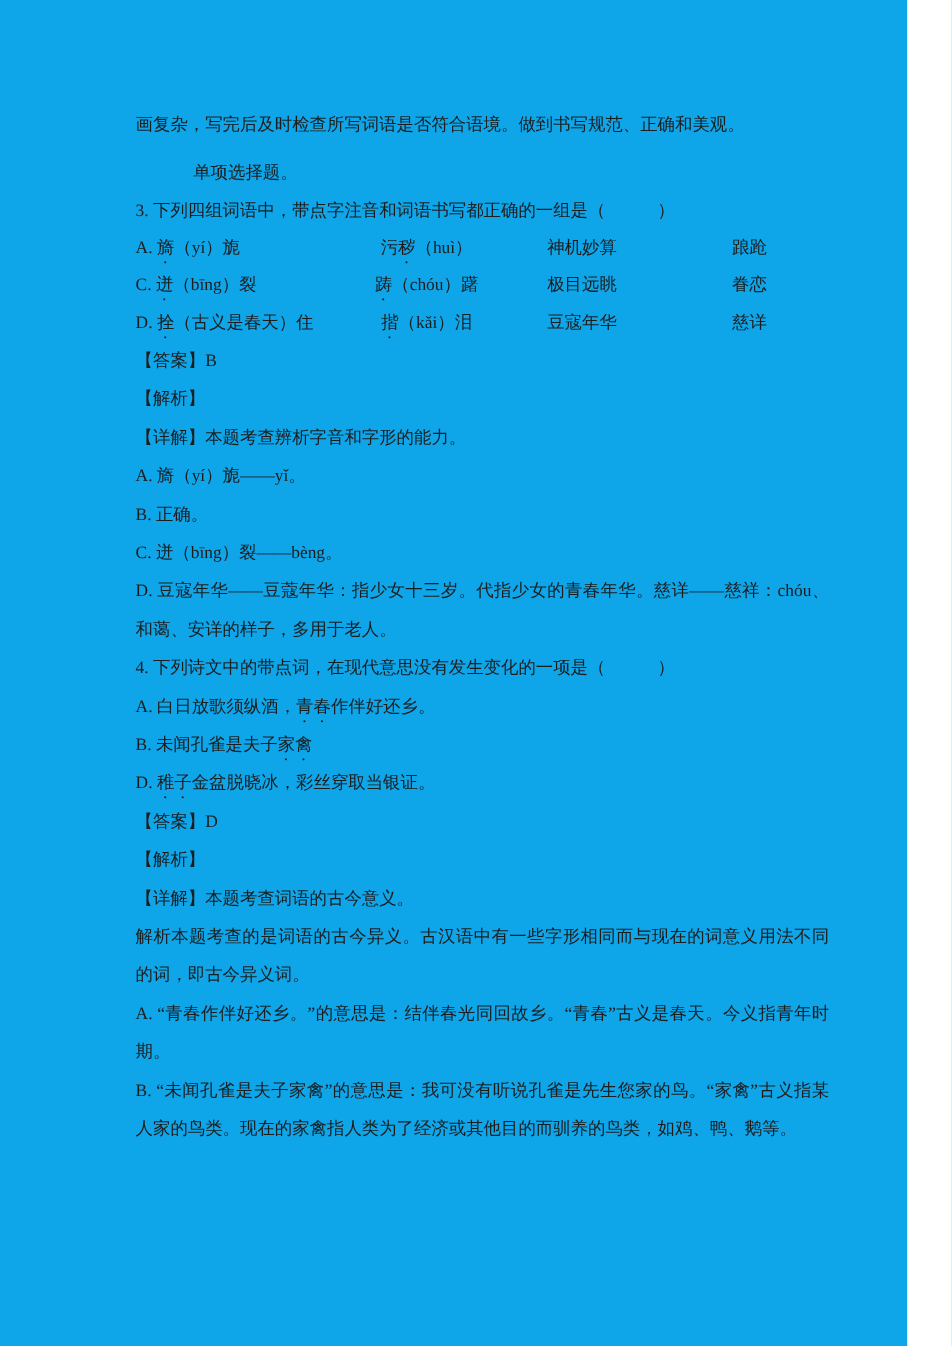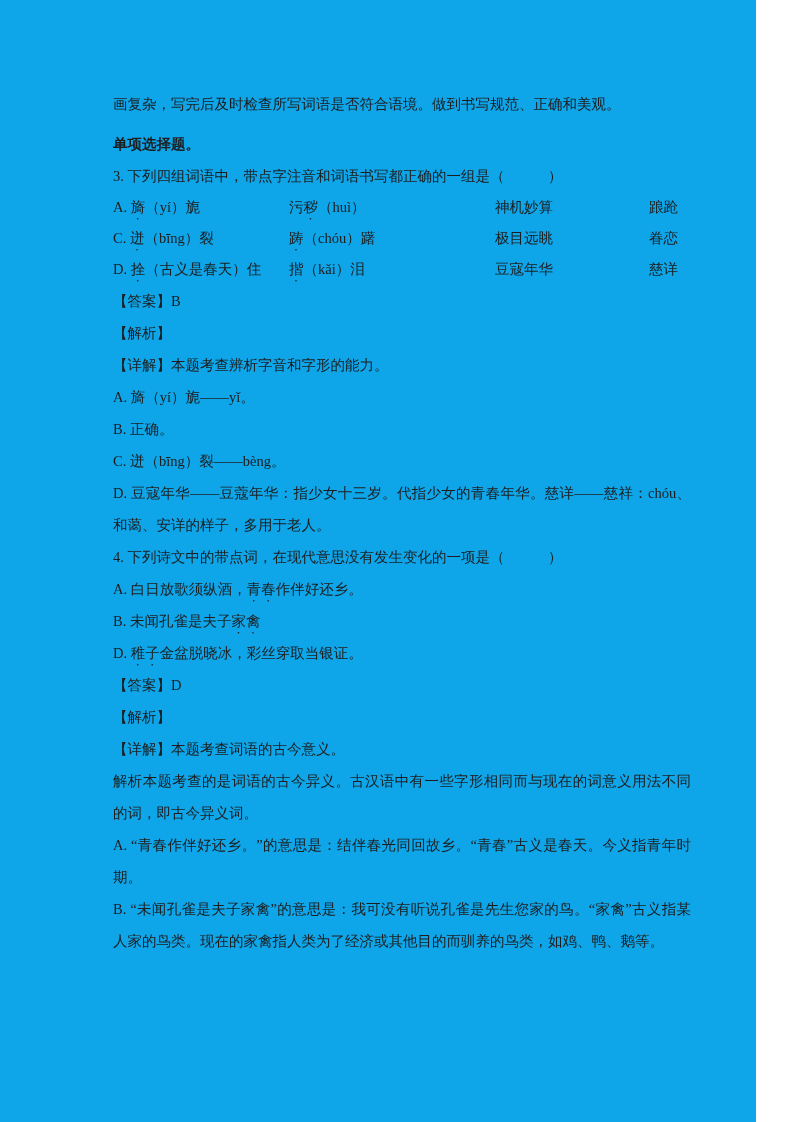--- a/index.html
+++ b/index.html
@@ -19,26 +19,26 @@
     width: 578px;
   }
   p.para {
     margin: 0;
     font-size: 14.5px;
     line-height: 32px;
     text-align: justify;
     white-space: pre-wrap;
   }
   p.para.tight { line-height: 30px; gap: 34px; }
-  p.heading { font-weight: bold; margin-top: 8px; }
+  p.heading { font-weight: normal; margin-top: 8px; margin-left: 48px; }
   p.row { display: flex; text-align: left; }
   .cell { display: inline-block; white-space: nowrap; }
   .c0 { width: 142px; }
-  .c1 { width: 133px; }
-  .c2 { width: 120px; margin-left: 39px; }
+  .c1 { width: 133px; text-align: center; }
+  .c2 { width: 120px; }
   .c3 { flex: 1; }
   .em-dot {
     -webkit-text-emphasis: filled dot currentColor;
     -webkit-text-emphasis-position: under;
     text-emphasis: filled dot currentColor;
     text-emphasis-position: under right;
   }
 </style>
 </head>
 <body>

